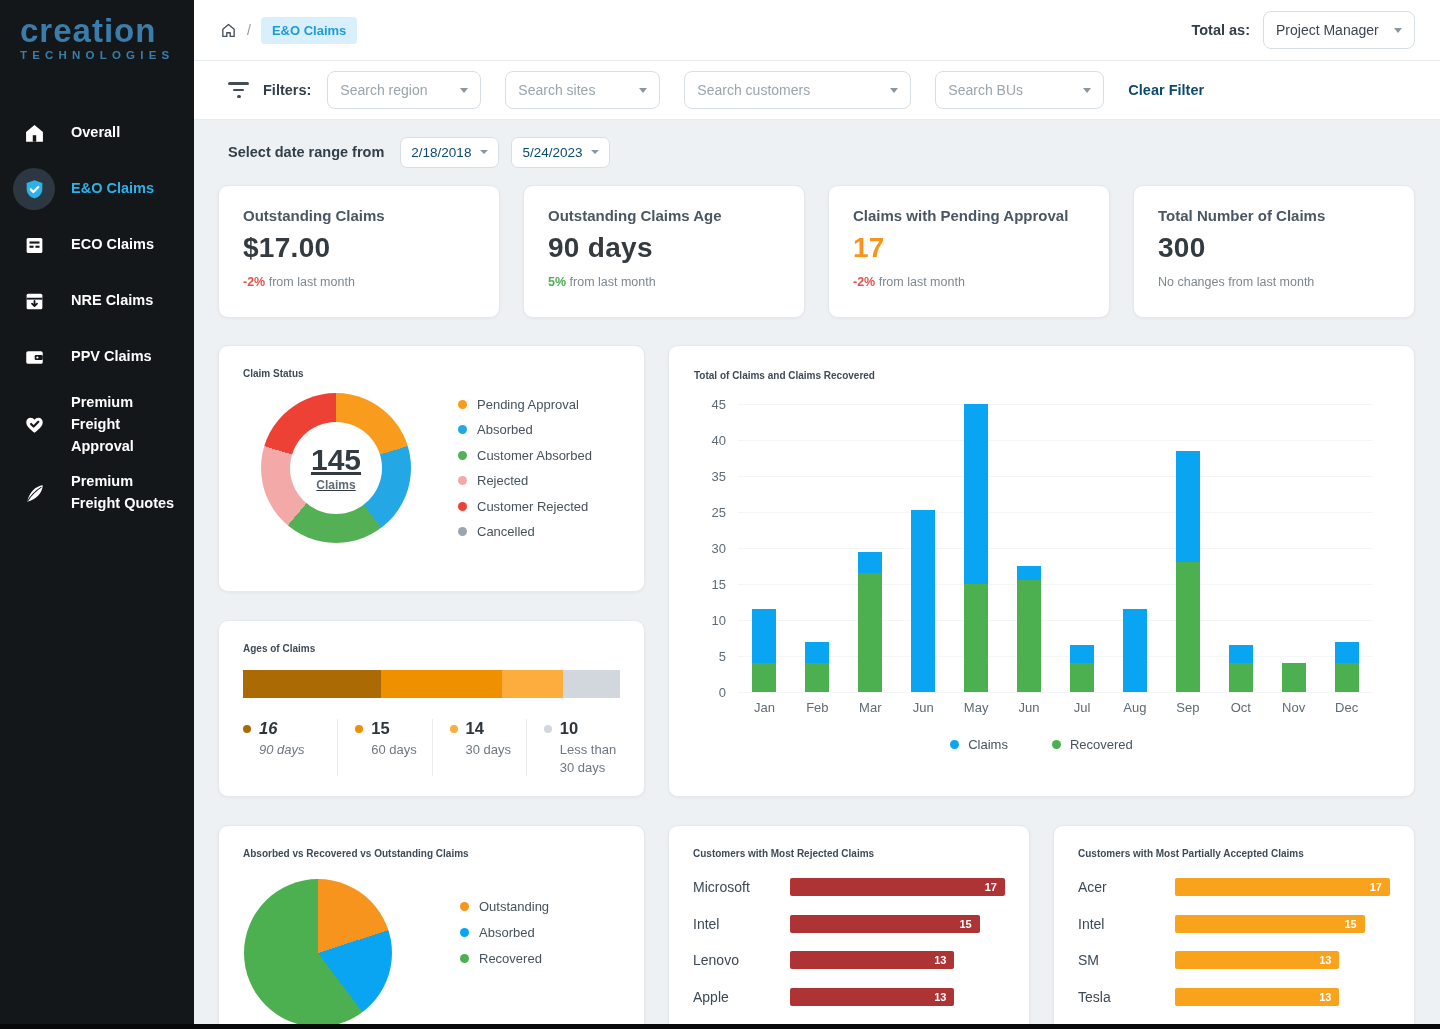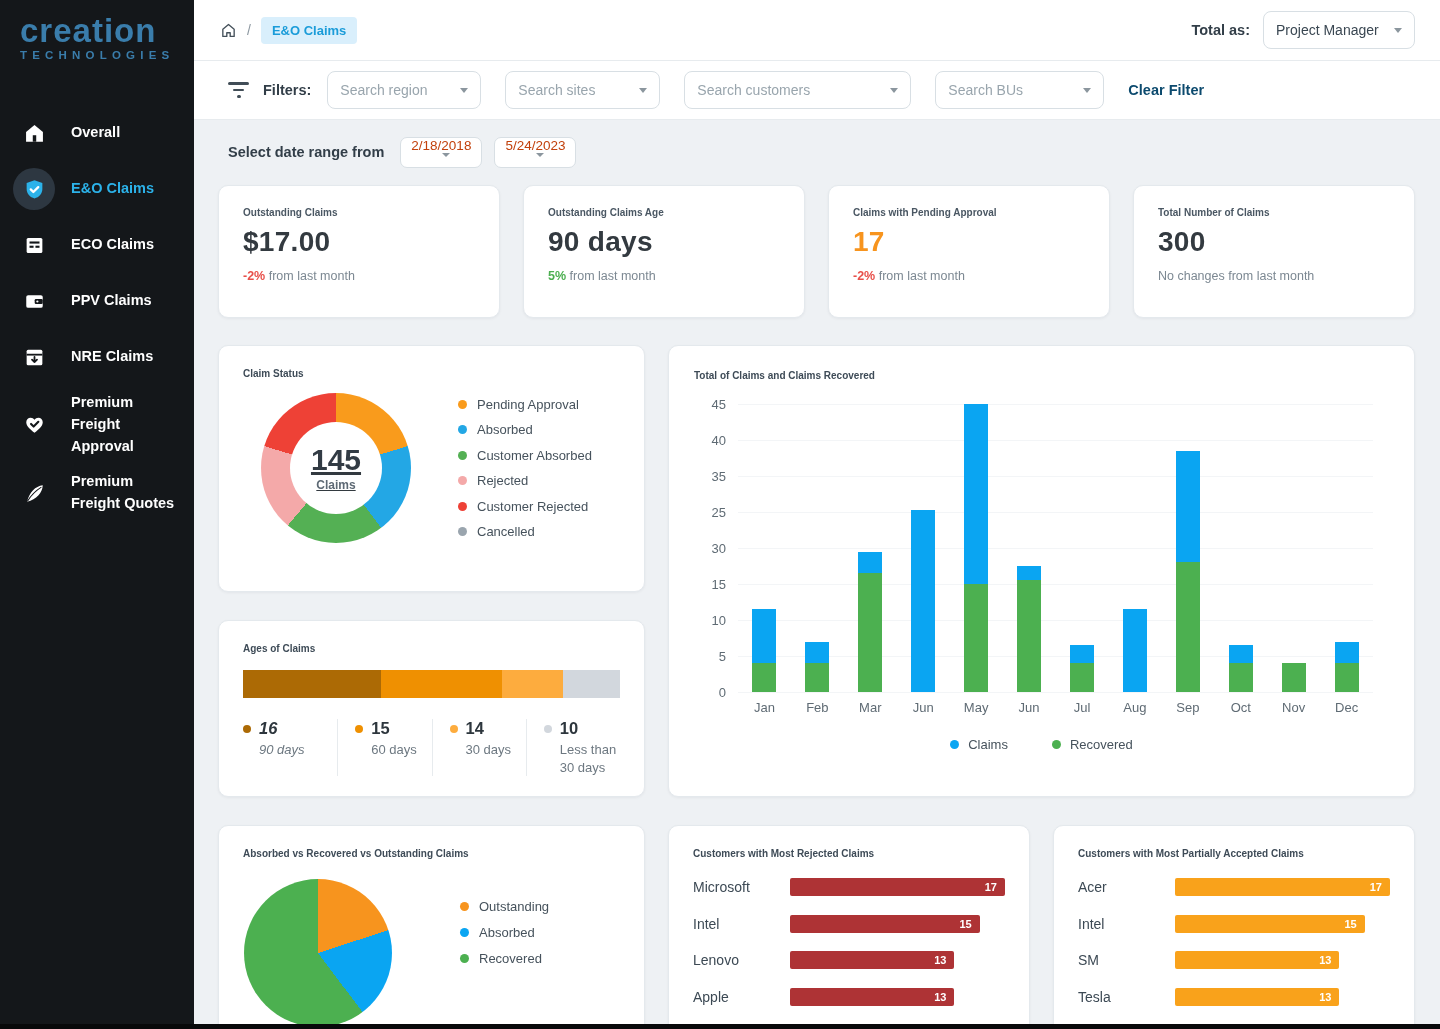--- a/index.html
+++ b/index.html
@@ -38,30 +38,30 @@
   .filter-icon { display:flex; flex-direction:column; align-items:center; gap:4px; margin-right:14px; }
   .filter-icon i { display:block; height:2.6px; background:#414d57; border-radius:2px; }
   .filter-icon i:nth-child(1){width:21px;} .filter-icon i:nth-child(2){width:11px;} .filter-icon i:nth-child(3){width:4px;}
   .filters-label { font-weight:700; font-size:14.5px; color:#323e48; margin-right:16px; }
   .filterbar .select { margin-right:24px; }
   .sel-region{width:154px;} .sel-sites{width:155px;} .sel-customers{width:227px;} .sel-bus{width:169px;}
   .clear-filter { font-size:14.5px; color:#0c4a6e; font-weight:600; cursor:pointer; }
   
   .daterow { display:flex; align-items:center; margin:14px 25px 0 34px; height:36px; }
   .daterow-label { font-weight:700; font-size:14.5px; color:#323e48; margin-right:16px; }
-  .date-select { background:#fff; border:1px solid #d8dfe4; border-radius:7px; height:31px; display:flex; align-items:center; padding:0 10px; font-size:13.5px; color:#c2410c; margin-right:12px; cursor:pointer;flex-direction:column; }
+  .date-select { background:#fff; border:1px solid #d8dfe4; border-radius:7px; height:31px; display:flex; align-items:center; padding:0 10px; font-size:13.5px; color:#0c4a6e; margin-right:12px; cursor:pointer; }
   .date-select .caret { margin-left:9px; border-left-width:4px; border-right-width:4px; border-top-width:4.5px; }
   
   .content { padding:0 25px 0 24px; }
   .card { background:#fff; border:1px solid #e4e9ed; border-radius:10px; box-shadow:0 1px 3px rgba(16,24,40,.05); }
   .card-title { font-size:10px; font-weight:700; color:#3e4b57; }
   
   .kpi-row { display:grid; grid-template-columns:repeat(4,1fr); gap:23px; margin-top:15px; }
   .kpi-card { height:133px; padding:21px 24px; }
-  .kpi-title { font-size:10px; font-weight:700; color:#4a5763; }
+  .kpi-title { font-size:15px; font-weight:700; color:#4a5763; }
   .kpi-value { font-size:28px; font-weight:800; margin-top:8px; letter-spacing:.3px; }
   .kpi-trend { font-size:12.5px; color:#7c8892; margin-top:11px; }
   .kpi-trend b { font-weight:700; }
   
   .charts-row { display:flex; gap:23px; margin-top:27px; }
   .col-left { width:427px; min-width:427px; display:flex; flex-direction:column; gap:28px; }
   .donut-card { height:247px; padding:22px 24px; }
   .donut-wrap { display:flex; align-items:center; margin-top:14px; }
   .donut { width:150px; height:150px; border-radius:50%; position:relative; margin-left:18px; }
   .donut-hole { position:absolute; left:50%; top:50%; transform:translate(-50%,-50%); width:92px; height:92px; background:#fff; border-radius:50%; display:flex; flex-direction:column; align-items:center; justify-content:center;text-decoration:underline; }
@@ -145,36 +145,36 @@
             <rect x="6.8" y="7.8" width="10.4" height="2.2" fill="#14171a"></rect>
             <rect x="6.8" y="12.2" width="4.2" height="2.2" fill="#14171a"></rect>
             <rect x="13" y="12.2" width="4.2" height="2.2" fill="#14171a"></rect>
           </svg>
         </span>
         <span class="nav-label">ECO Claims</span>
       </div>
       <div class="nav-item">
         <span class="icon-wrap">
           <svg viewBox="0 0 24 24">
+            <rect x="3.8" y="4" width="16.4" height="16" rx="1.6" fill="#fff"></rect>
+            <rect x="3.8" y="8.1" width="16.4" height="1.9" fill="#14171a"></rect>
+            <path d="M12 11.4v5.4m0 0 2.6-2.6M12 16.8l-2.6-2.6" stroke="#14171a" stroke-width="1.9" fill="none" stroke-linecap="round" stroke-linejoin="round"></path>
+          </svg>
+        </span>
+        <span class="nav-label">NRE Claims</span>
+      </div>
+      <div class="nav-item">
+        <span class="icon-wrap">
+          <svg viewBox="0 0 24 24">
             <rect x="3.4" y="5.4" width="17.2" height="13.2" rx="2" fill="#fff"></rect>
             <rect x="12.2" y="9.4" width="8.4" height="5.2" rx="1.3" fill="#14171a"></rect>
             <circle cx="15" cy="12" r="1.15" fill="#fff"></circle>
           </svg>
         </span>
         <span class="nav-label">PPV Claims</span>
-      </div>
-      <div class="nav-item">
-        <span class="icon-wrap">
-          <svg viewBox="0 0 24 24">
-            <rect x="3.8" y="4" width="16.4" height="16" rx="1.6" fill="#fff"></rect>
-            <rect x="3.8" y="8.1" width="16.4" height="1.9" fill="#14171a"></rect>
-            <path d="M12 11.4v5.4m0 0 2.6-2.6M12 16.8l-2.6-2.6" stroke="#14171a" stroke-width="1.9" fill="none" stroke-linecap="round" stroke-linejoin="round"></path>
-          </svg>
-        </span>
-        <span class="nav-label">NRE Claims</span>
       </div>
       <div class="nav-item">
         <span class="icon-wrap">
           <svg viewBox="0 0 24 24">
             <path fill="#fff" d="M12 20.6C7 16.6 3.4 13.4 3.4 9.6 3.4 7 5.4 4.9 8 4.9c1.6 0 3.1.8 4 2.1.9-1.3 2.4-2.1 4-2.1 2.6 0 4.6 2.1 4.6 4.7 0 3.8-3.6 7-8.6 11Z"></path>
             <path d="m8.4 11.4 2.7 2.7 4.9-4.9" stroke="#14171a" stroke-width="2.2" fill="none" stroke-linecap="round" stroke-linejoin="round"></path>
           </svg>
         </span>
         <span class="nav-label">Premium Freight Approval</span>
       </div>

